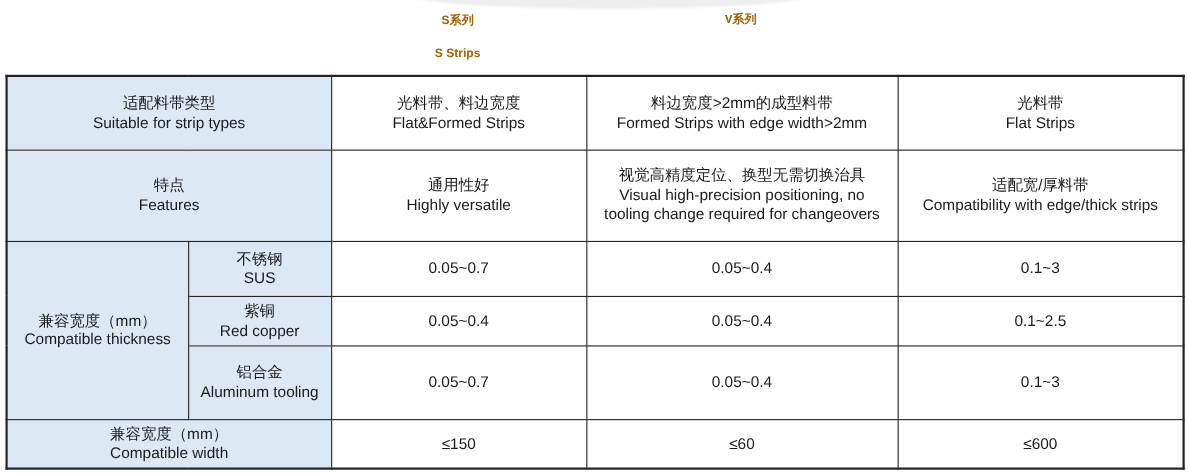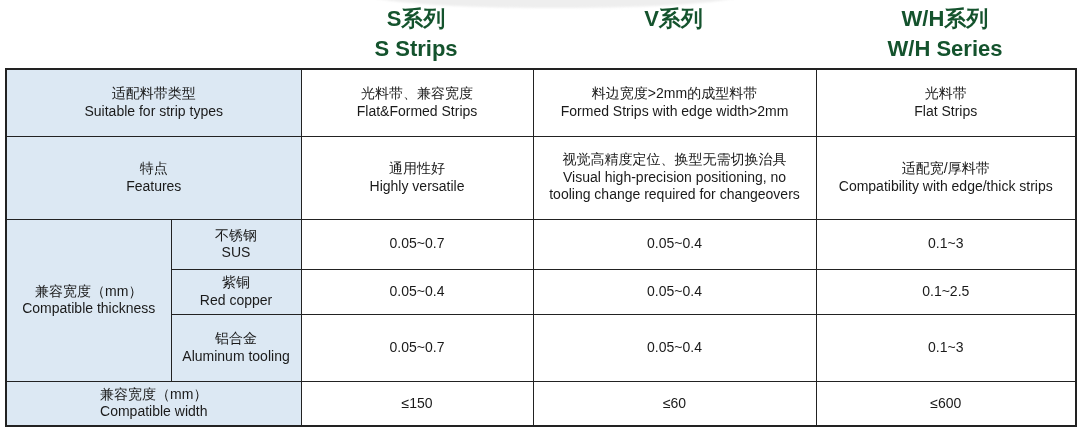--- a/index.html
+++ b/index.html
@@ -23,26 +23,26 @@
   .series-header{
     position:absolute;
     left:5px;top:4px;
     display:flex;
     width:1070px;
   }
   .series-spacer{width:295px;}
   .series{
     text-align:center;
     font-weight:bold;
-    font-size:22px;
+    font-size:11px;
     line-height:30px;
-    color:#14532d;
+    color:#a16207;
   }
   .series.s{width:232px;}
-  .series.v{width:283px;}
+  .series.v{width:283px;font-family:Liberation Mono, monospace;}
   .series.wh{width:260px;}
   
   table.cmp{
     position:absolute;
     left:5px;top:68px;
     width:1070px;
     border-collapse:collapse;
     table-layout:fixed;
   }
   table.cmp td{
@@ -67,43 +67,39 @@
 
   <div class="series-header">
     <div class="series-spacer"></div>
     <div class="series s">
       <div>S系列</div>
       <div>S Strips</div>
     </div>
     <div class="series v">
       <div>V系列</div>
     </div>
-    <div class="series wh">
-      <div>W/H系列</div>
-      <div>W/H Series</div>
-    </div>
   </div>
 
   <table class="cmp">
     <colgroup>
       <col style="width:165px">
         <col style="width:130px">
       <col style="width:232px">
         <col style="width:283px">
         <col style="width:260px">
     </colgroup>
 
     <tbody>
         <tr style="height:67px">
       <td class="label" colspan="2">
         <div>适配料带类型</div>
         <div>Suitable for strip types</div>
       </td>
       <td>
-        <div>光料带、兼容宽度</div>
+        <div>光料带、料边宽度</div>
         <div>Flat&amp;Formed Strips</div>
       </td>
       <td>
         <div>料边宽度&gt;2mm的成型料带</div>
         <div class="narrow-en">Formed Strips with edge width&gt;2mm</div>
       </td>
       <td>
         <div>光料带</div>
         <div>Flat Strips</div>
       </td>

